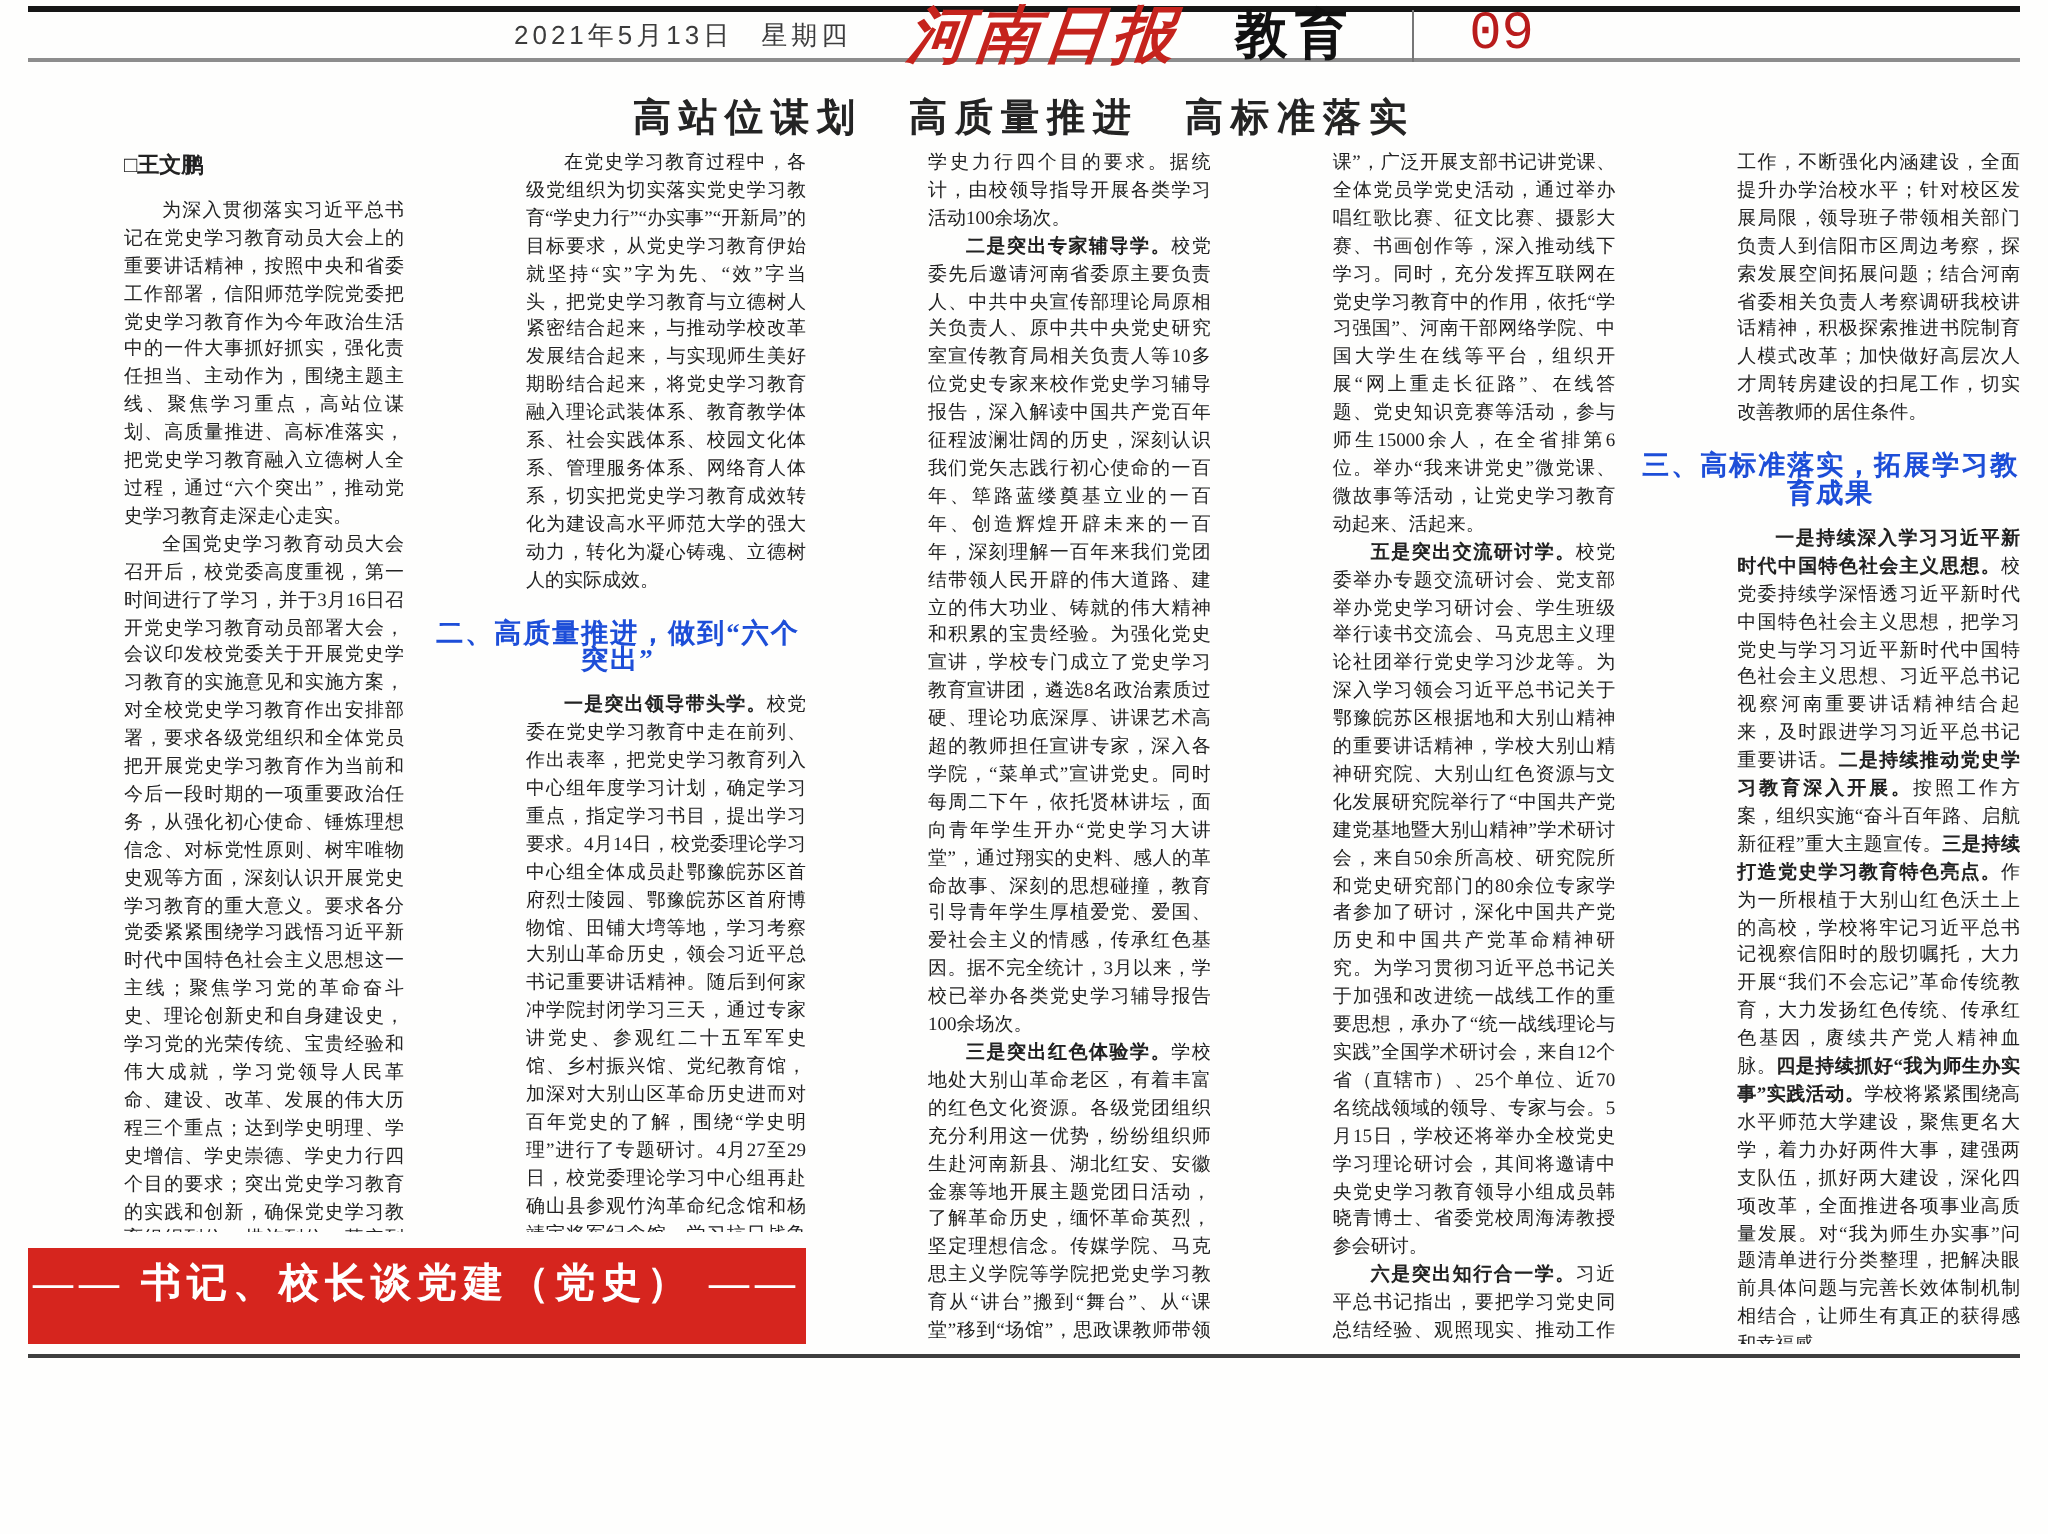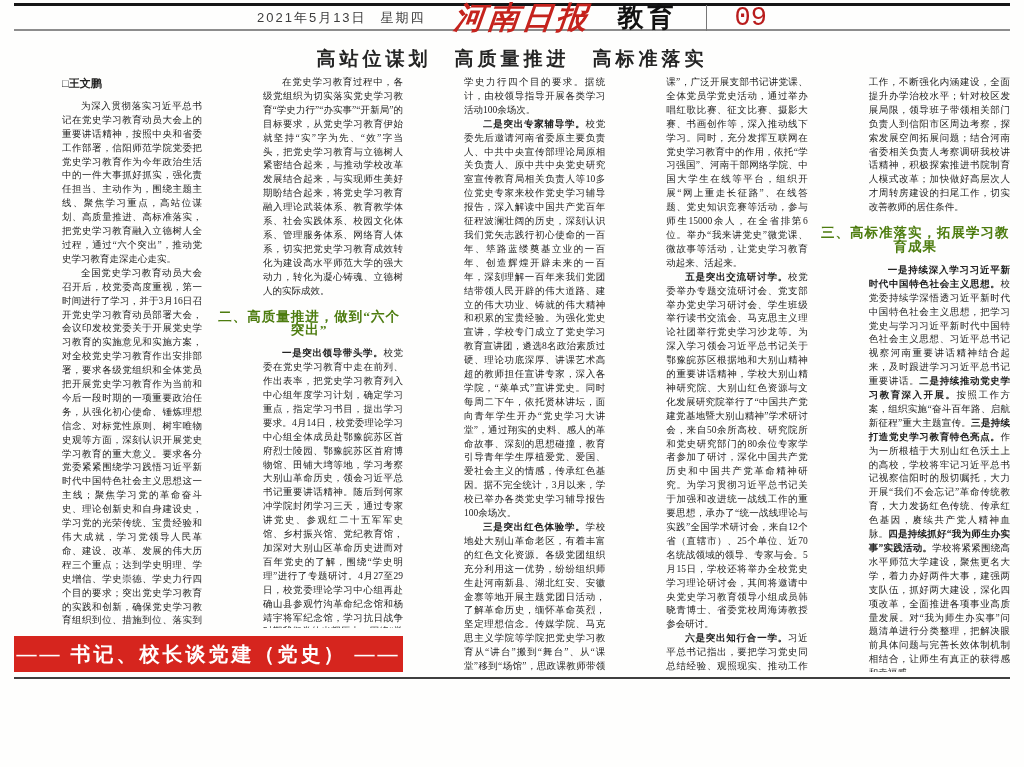--- a/index.html
+++ b/index.html
@@ -25,23 +25,23 @@
     letter-spacing:2px;margin:2px 0 13px;line-height:1.1;}
   .article{display:flex;gap:13px;height:596px;overflow:hidden;}
   .left-group{flex:0 0 389px;display:flex;flex-direction:column;}
   .cols{display:flex;gap:13px;flex:1;overflow:hidden;}
   .col{flex:1;min-width:0;font-size:9.5px;line-height:13.9px;text-align:justify;
     color:#222;overflow:hidden;}
   .col p{margin:0;text-indent:2em;padding-left:48px;}
   .col p.cont{text-indent:0;}
   .byline{text-indent:0 !important;font-size:11px;font-weight:bold;margin:1px 0 9px !important;}
   .col h3{font-size:13.5px;font-weight:bold;text-align:center;margin:11px 0 10px;
-    letter-spacing:1px;color:#4d7c0f;}
+    letter-spacing:1px;color:#1d4ed8;}
   .lead{font-weight:bold;}
-  .banner{height:36px;line-height:36px;background:#d6251e;color:#ffffff;
+  .banner{height:48px;line-height:36px;background:#d6251e;color:#ffffff;
     text-align:center;font-size:20px;font-weight:bold;letter-spacing:3px;margin-top:8px;}
   .bottom-rule{border-top:2px solid #3f3f3f;margin-top:5px;}
 </style>
 </head>
 <body>
 
 <div class="page">
 
   <div class="top-rule"></div>
 

